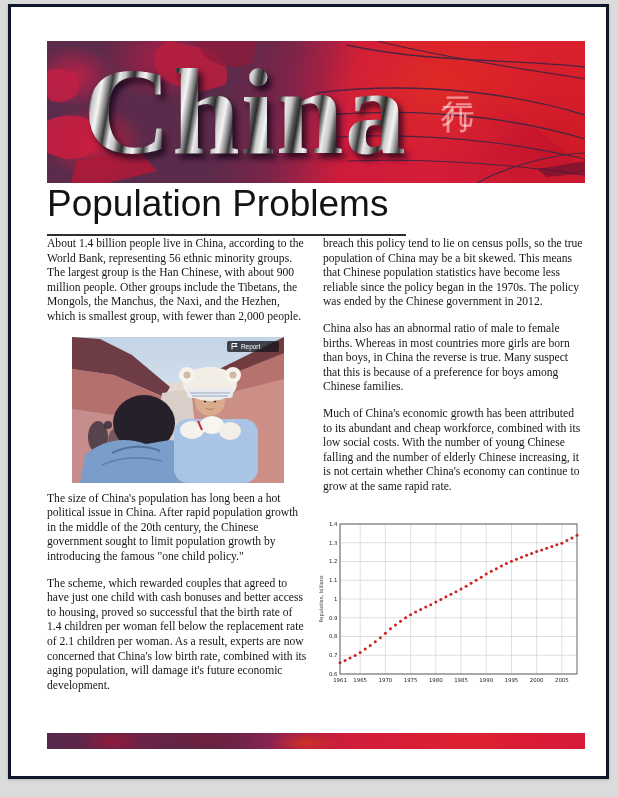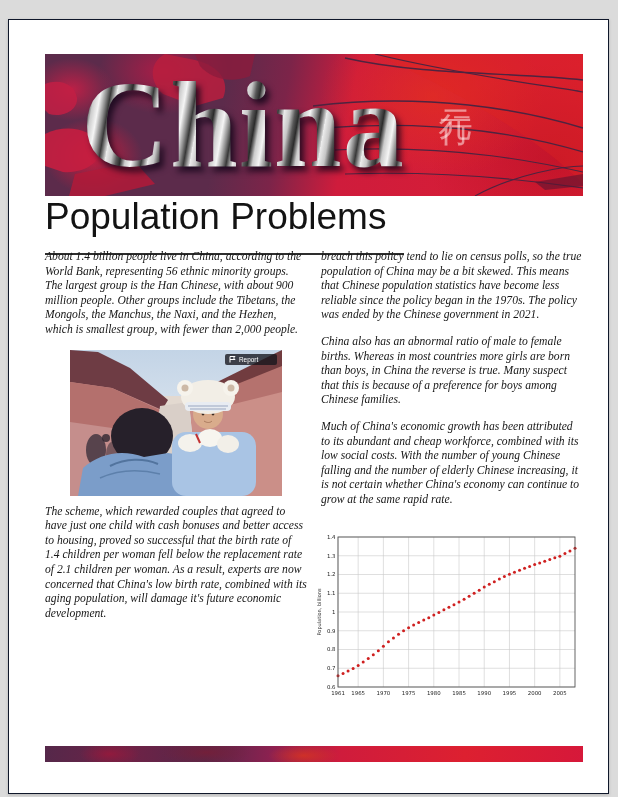--- a/index.html
+++ b/index.html
@@ -1,20 +1,20 @@
 <!DOCTYPE html>
 <html><head>
 <meta charset="utf-8">
 <style>
   html,body{margin:0;padding:0;background:#dbdbdb;}
   *{box-sizing:border-box;}
   .canvas{position:relative;width:618px;height:797px;background:#dbdbdb;overflow:hidden;
           font-family:"Liberation Serif",serif;}
-  .page{position:absolute;left:8px;top:19px;width:601px;height:775px;background:#ffffff;
-        border:1px solid #0f172a;box-shadow:0 1px 3px rgba(0,0,0,.18);}
+  .page{position:absolute;left:8px;top:4px;width:601px;height:775px;background:#ffffff;
+        border:3px solid #0f172a;box-shadow:0 1px 3px rgba(0,0,0,.18);}
 
   
   .banner{position:absolute;left:36px;top:34px;width:538px;height:142px;overflow:hidden;
     background-color:#d6183a;
     background-image:
       radial-gradient(ellipse 70px 55px at 9% 72%, rgba(207,28,62,.95), rgba(207,28,62,0) 70%),
       radial-gradient(ellipse 90px 60px at 22% 12%, rgba(190,25,70,.8), rgba(190,25,70,0) 72%),
       radial-gradient(ellipse 60px 45px at 5% 25%, rgba(205,30,70,.85), rgba(205,30,70,0) 70%),
       radial-gradient(ellipse 150px 110px at 72% 30%, rgba(235,55,20,.5), rgba(235,55,20,0) 75%),
       radial-gradient(ellipse 170px 130px at 95% 75%, rgba(170,10,30,.45), rgba(170,10,30,0) 75%),
@@ -29,26 +29,26 @@
     -webkit-background-clip:text;background-clip:text;color:transparent;
     filter:drop-shadow(4px 5px 3px rgba(18,4,24,.8));}
   .deco-glyphs{position:absolute;left:392px;top:28px;font-size:34px;line-height:38px;
     color:rgba(255,235,235,.55);letter-spacing:4px;writing-mode:vertical-rl;
     font-family:"DejaVu Sans",sans-serif;}
 
   
   .page-title{position:absolute;left:36px;top:174px;margin:0;width:538px;
     font-family:"Liberation Sans",sans-serif;font-weight:400;font-size:37px;line-height:46px;
     color:#131313;white-space:nowrap;}
-  .page-title span{border-bottom:2px solid #2e2e2e;padding-right:18px;padding-bottom:16px;margin-top:12px;}
+  .page-title span{border-bottom:2px solid #2e2e2e;padding-right:18px;padding-bottom:10px;margin-top:12px;}
 
   
   .cols{position:absolute;left:36px;top:230px;width:538px;display:flex;gap:14px;}
   .col{width:262px;font-size:11.6px;line-height:14.6px;color:#161616;text-align:left;}
-  .col p{margin:0 0 12px 0;font-style:italic;}
+  .col p{margin:0 0 12px 0;}
 
   
   .photo{width:212px;height:146px;margin:2px auto 9px auto;position:relative;overflow:hidden;}
   .photo svg{display:block;width:100%;height:100%;}
 
   
   .chart{width:270px;height:172px;margin-top:20px;margin-left:-6px;}
   .chart svg{display:block;width:270px;height:172px;font-family:"DejaVu Sans",sans-serif;}
 
   
@@ -149,25 +149,26 @@
             <path d="M126,84 L130,93" stroke="#c23333" stroke-width="2"></path>
 
             <g>
               <rect x="155" y="4" width="52" height="11" rx="2" fill="rgba(22,22,28,0.78)"></rect>
               <path d="M160,6.5 v6 M160,6.5 h5 l-1.5,1.5 1.5,1.5 h-5" stroke="#ffffff" stroke-width="1" fill="none"></path>
               <text x="169" y="12.3" font-size="6.4" fill="#ffffff" font-family="Liberation Sans, sans-serif">Report</text>
             </g>
           </svg>
         </div>
 
+        <p>The size of China's population has long been a hot political issue in China. After rapid population growth in the middle of the 20th century, the Chinese government sought to limit population growth by introducing the famous "one child policy."</p>
         <p>The scheme, which rewarded couples that agreed to have just one child with cash bonuses and better access to housing, proved so successful that the birth rate of 1.4 children per woman fell below the replacement rate of 2.1 children per woman. As a result, experts are now concerned that China's low birth rate, combined with its aging population, will damage it's future economic development.</p>
       </div>
 
       <div class="col">
-        <p>breach this policy tend to lie on census polls, so the true population of China may be a bit skewed. This means that Chinese population statistics have become less reliable since the policy began in the 1970s. The policy was ended by the Chinese government in 2021.</p>
+        <p>breach this policy tend to lie on census polls, so the true population of China may be a bit skewed. This means that Chinese population statistics have become less reliable since the policy began in the 1970s. The policy was ended by the Chinese government in 2012.</p>
         <p>China also has an abnormal ratio of male to female births. Whereas in most countries more girls are born than boys, in China the reverse is true. Many suspect that this is because of a preference for boys among Chinese families.</p>
         <p>Much of China's economic growth has been attributed to its abundant and cheap workforce, combined with its low social costs. With the number of young Chinese falling and the number of elderly Chinese increasing, it is not certain whether China's economy can continue to grow at the same rapid rate.</p>
 
         <div class="chart">
           <svg viewBox="0 0 270 172">
               <rect x="23" y="9" width="237" height="150" fill="#ffffff"></rect>
               <line x1="23" y1="9" x2="23" y2="159" stroke="#c9c9c9" stroke-width="0.6"></line>
               <line x1="43.170212765957444" y1="9" x2="43.170212765957444" y2="159" stroke="#c9c9c9" stroke-width="0.6"></line>
               <line x1="68.38297872340425" y1="9" x2="68.38297872340425" y2="159" stroke="#c9c9c9" stroke-width="0.6"></line>
               <line x1="93.59574468085106" y1="9" x2="93.59574468085106" y2="159" stroke="#c9c9c9" stroke-width="0.6"></line>

